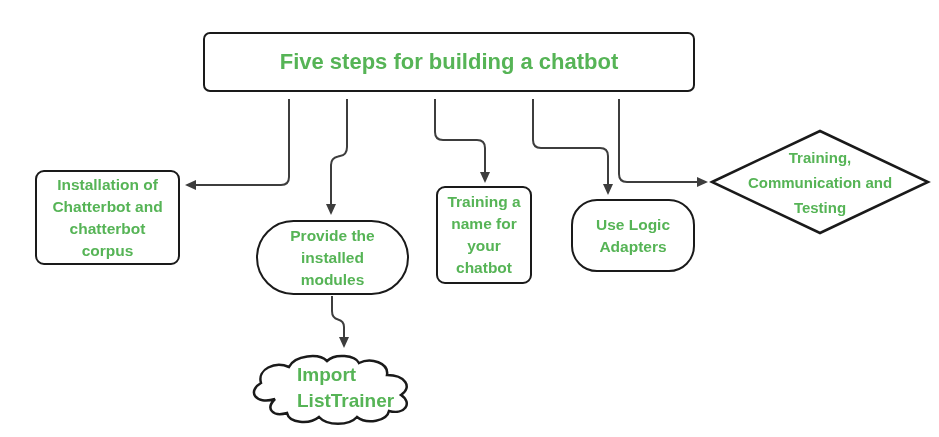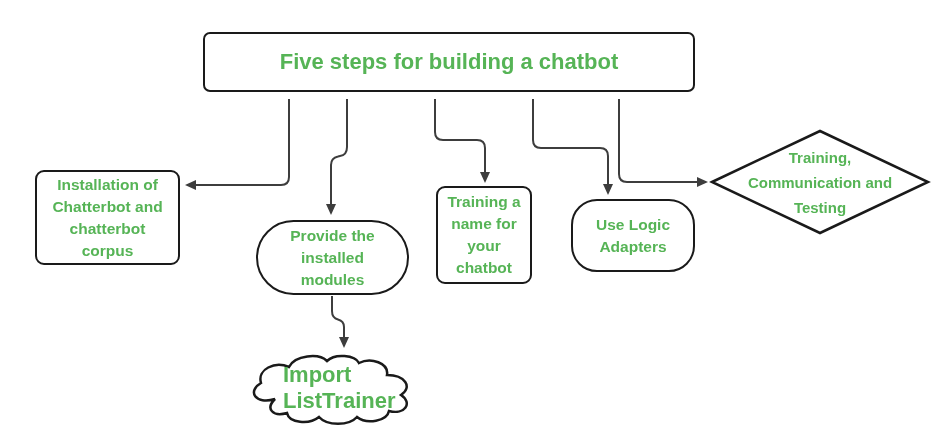--- a/index.html
+++ b/index.html
@@ -17,21 +17,21 @@
   #node-installation{left:35px;top:135px;width:145px;height:95px;border-radius:9px;font-size:15.5px;line-height:22px;margin-top:35px;}
   #node-import-modules{left:256px;top:220px;width:153px;height:75px;border-radius:38px;font-size:15.5px;line-height:22px;}
   #node-provide-name{left:436px;top:186px;width:96px;height:98px;border-radius:9px;font-size:15.5px;line-height:22px;}
   #node-logic-adapters{left:548px;top:199px;width:124px;height:73px;border-radius:26px;font-size:15.5px;line-height:22px;margin-left:23px;}
   .float-label{
     position:absolute;display:flex;align-items:center;justify-content:center;
     text-align:center;white-space:pre-line;color:var(--green,#56b456);
     font-weight:bold;background:transparent;border:none;
   }
   #label-training{left:730px;top:149px;width:180px;height:66px;font-size:15px;line-height:25px;}
-  #label-list-trainer{left:283px;top:360px;width:135px;height:56px;font-size:22px;line-height:26px;justify-content:flex-start;text-align:left;}
+  #label-list-trainer{left:297px;top:360px;width:135px;height:56px;font-size:19px;line-height:26px;justify-content:flex-start;text-align:left;}
   svg.layer{position:absolute;left:0;top:0;width:939px;height:437px;}
   .shape{fill:#ffffff;stroke:var(--stroke,#1a1a1a);stroke-width:2.5;}
   .conn{fill:none;stroke:var(--conn,#3d3d3d);stroke-width:2;}
   #arrowhead path{fill:var(--conn,#3d3d3d);stroke:none;}
 </style>
 </head>
 <body>
 
 <div id="canvas" style="--green: #56b456; --stroke: #1a1a1a; --conn: #3d3d3d; --bg: #ffffff;">
 

